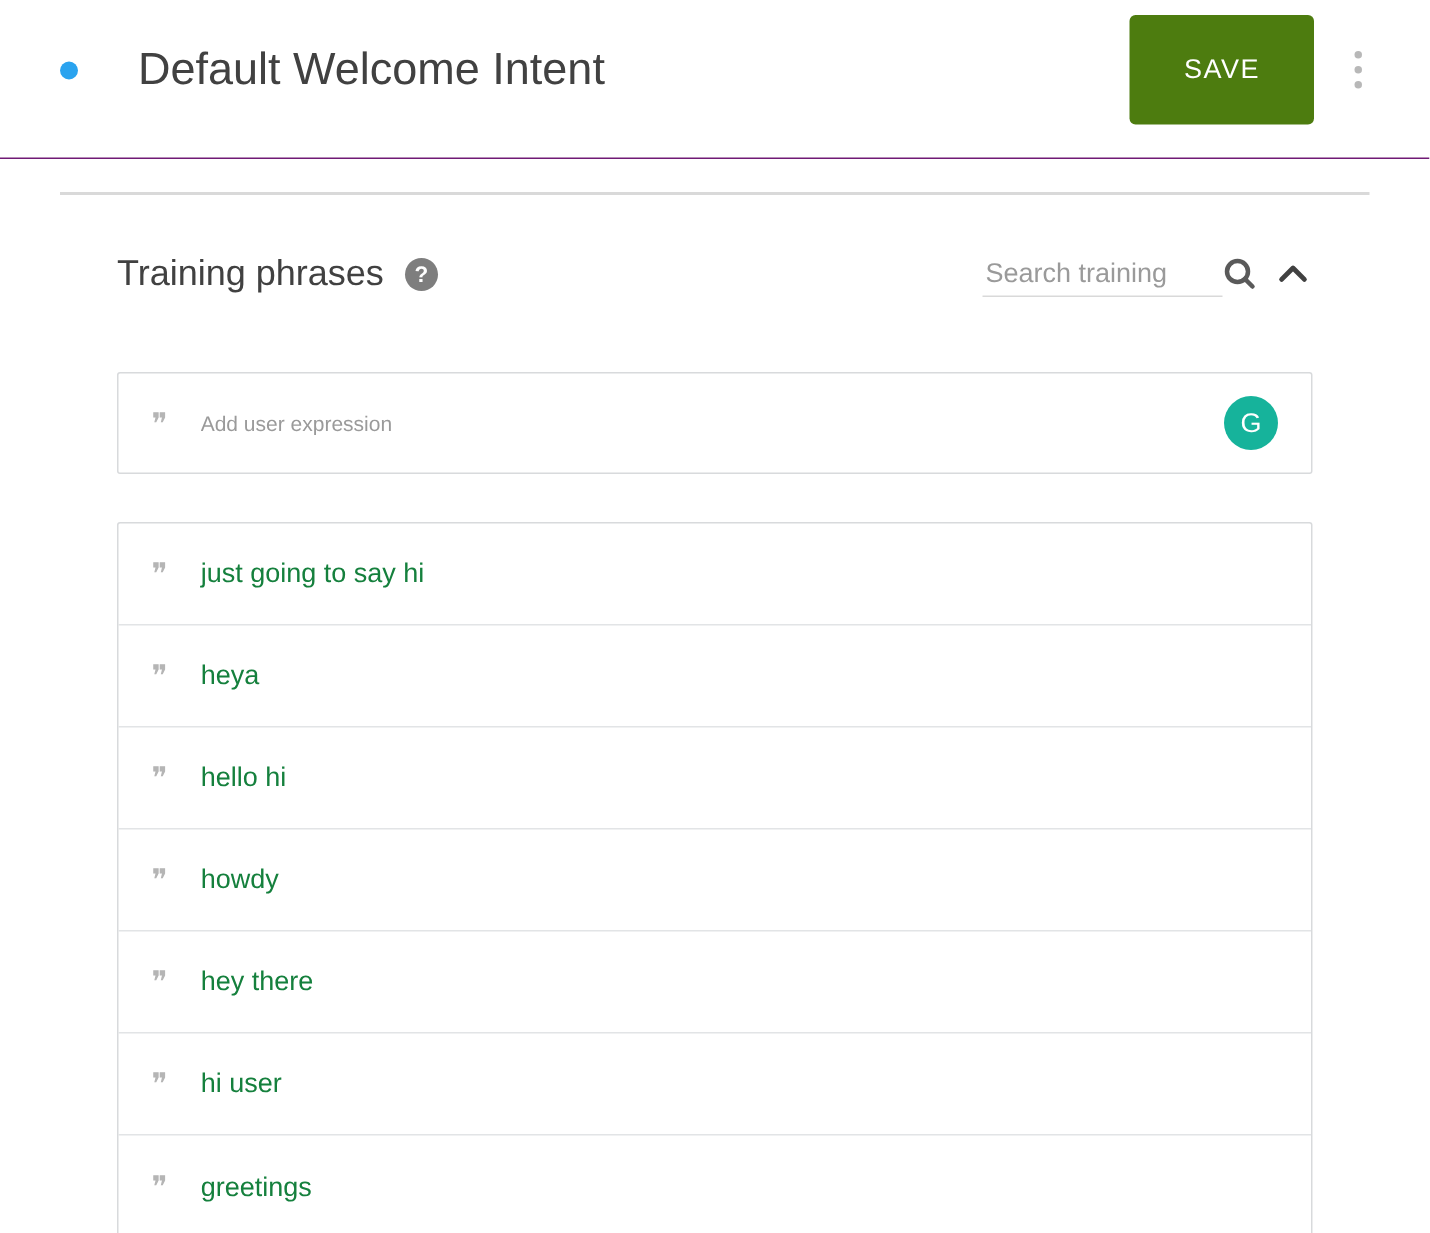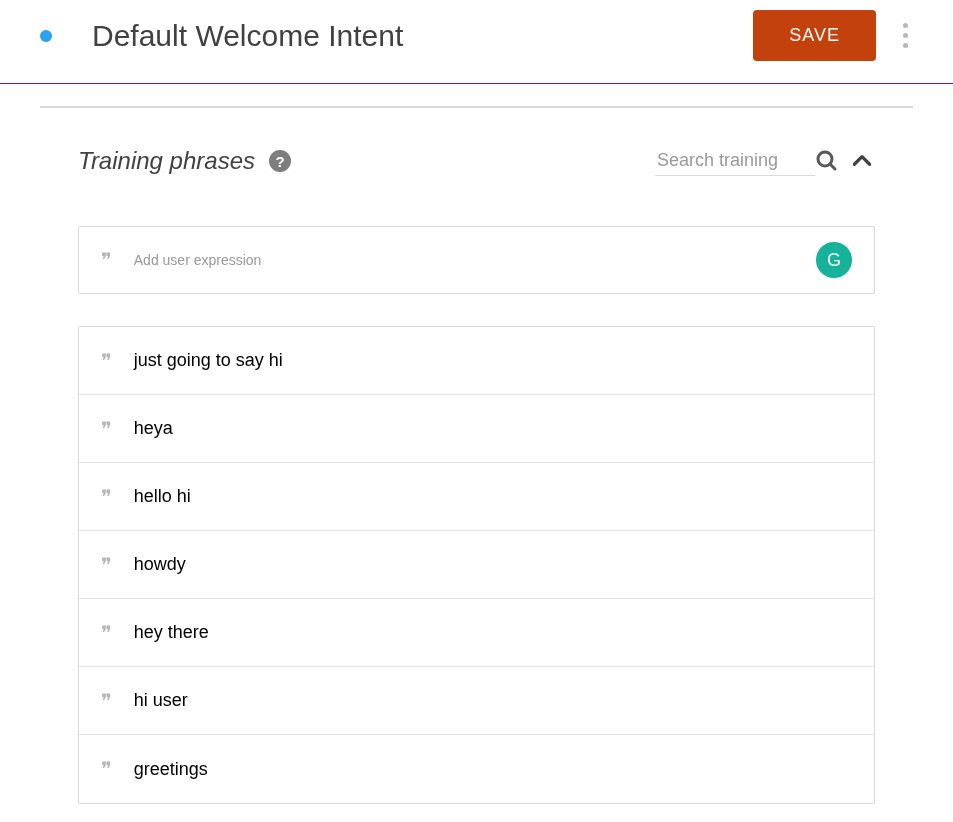--- a/index.html
+++ b/index.html
@@ -23,27 +23,27 @@
     background: #2aa3ef;
     margin-right: 40px;
   }
   .page-title {
     font-size: 30px;
     font-weight: 400;
     color: #414141;
     flex: 1;
   }
   .save-btn {
-    background: #c2410c;
+    background: #4d7c0f;
     color: #fff;
     font-size: 18px;
     font-weight: 500;
     letter-spacing: 1px;
     border: none;
-    padding: 15px 36px;
+    padding: 26px 36px;
     border-radius: 4px;
     cursor: pointer;
   }
   .kebab {
     margin-left: 22px;
     display: flex;
     flex-direction: column;
     gap: 5px;
     cursor: pointer;
     padding: 5px;
@@ -64,21 +64,20 @@
   }
   .section-header {
     display: flex;
     align-items: center;
     margin-bottom: 50px;
   }
   .section-title {
     font-size: 24px;
     font-weight: 400;
     color: #414141;
-    font-style: italic;
   }
   .help-icon {
     width: 22px;
     height: 22px;
     border-radius: 50%;
     background: #7e7e7e;
     color: #fff;
     display: inline-flex;
     align-items: center;
     justify-content: center;
@@ -146,21 +145,21 @@
     display: flex;
     align-items: center;
     height: 68px;
     padding: 0 22px;
     border-bottom: 1px solid #e2e4e6;
     cursor: pointer;
   }
   .phrase-row:last-child { border-bottom: none; }
   .phrase-text {
     font-size: 18px;
-    color: #000000;
+    color: #15803d;
   }
 </style>
 </head>
 <body>
 
 <div class="header">
   <div class="status-dot"></div>
   <div class="page-title">Default Welcome Intent</div>
   <button class="save-btn">SAVE</button>
   <div class="kebab">

